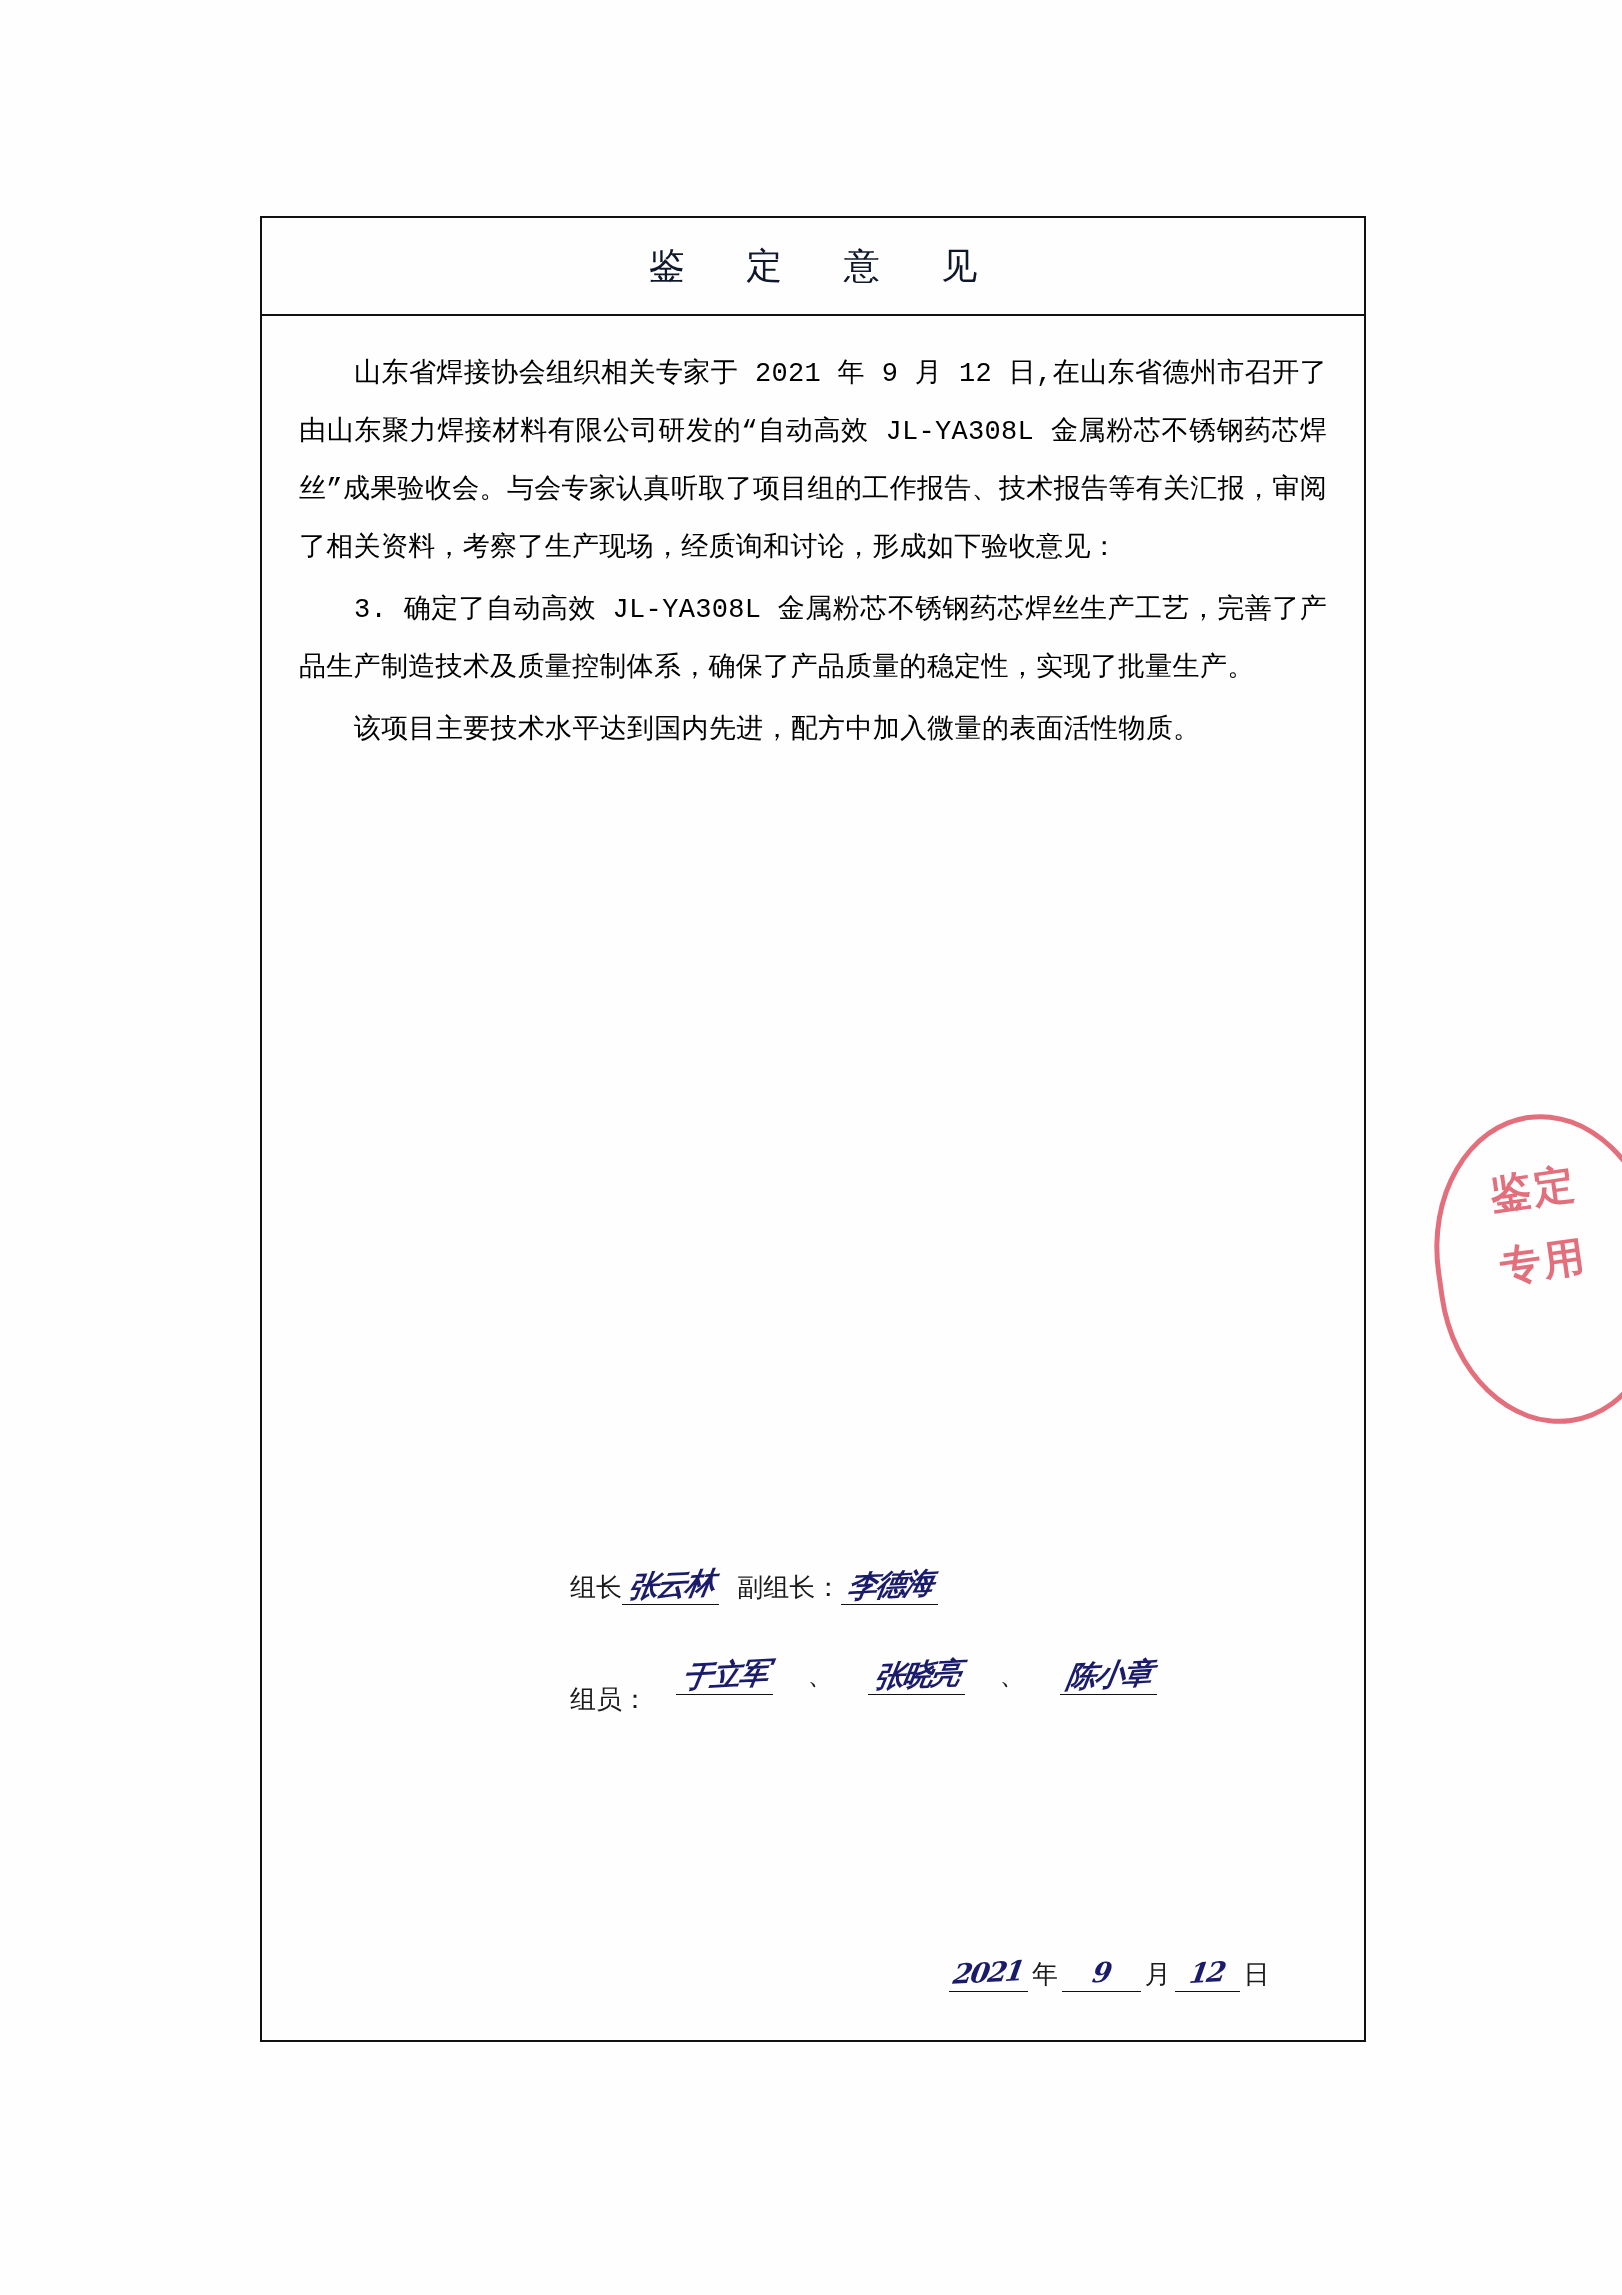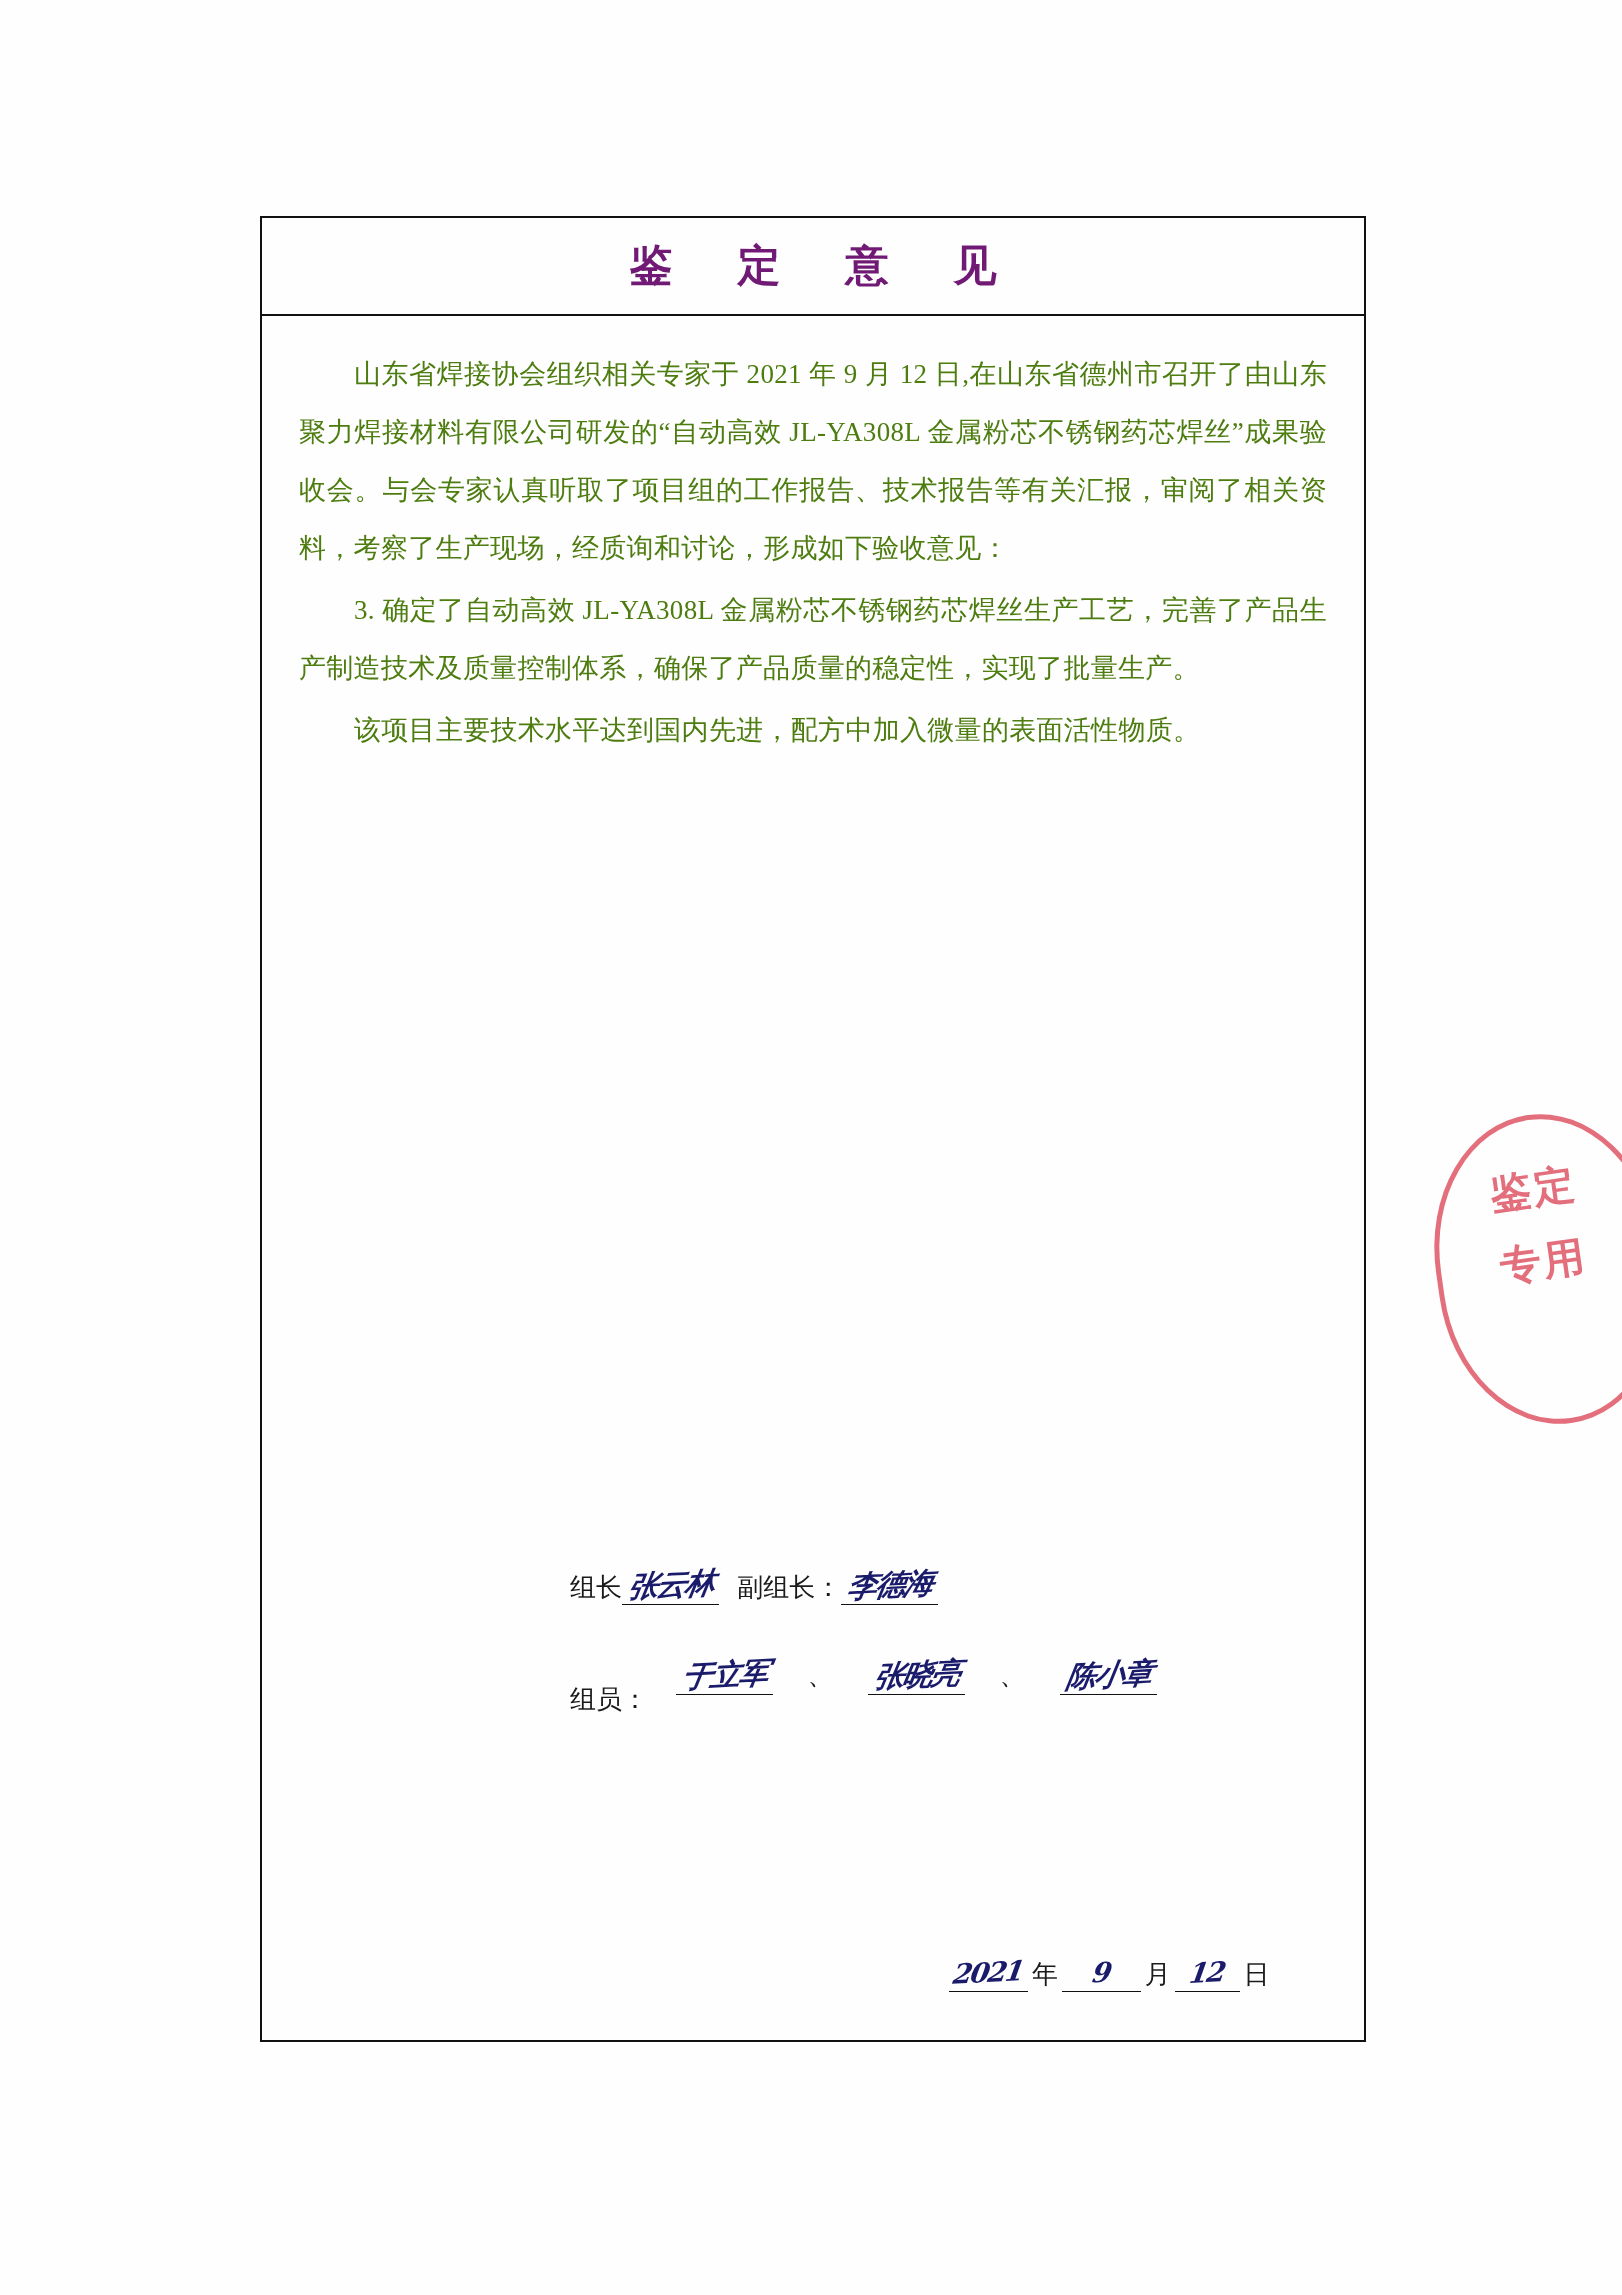--- a/index.html
+++ b/index.html
@@ -41,48 +41,48 @@
     width: 100%;
     height: 98px;
     border-bottom: 2px solid #111;
     box-sizing: border-box;
     display: flex;
     align-items: center;
     justify-content: center;
   }
 
   .title-text {
-    font-size: 43px;
-    font-weight: bold;
+    font-size: 36px;
+    font-weight: normal;
     letter-spacing: 25px;
     text-indent: 25px;
     font-family: "DejaVu Serif", "Liberation Serif", serif;
-    color: #701a75;
+    color: #0f172a;
   }
 
   .body-area {
     position: absolute;
     left: 0;
     top: 98px;
     width: 100%;
     bottom: 0;
     padding: 29px 37px 0 37px;
     box-sizing: border-box;
   }
 
   p.para {
     margin: 0 0 3.9px 0;
     font-size: 27px;
     line-height: 58px;
     text-align: justify;
     text-justify: inter-ideograph;
     text-indent: 55px;
-    font-family: Liberation Serif, serif;
+    font-family: Liberation Mono, monospace;
     letter-spacing: 0.3px;
-    color: #4d7c0f;
+    color: #000000;
   }
 
   
   .sign-block {
     position: absolute;
     left: 0;
     top: 1191px;
     width: 100%;
     height: 366px;
   }

